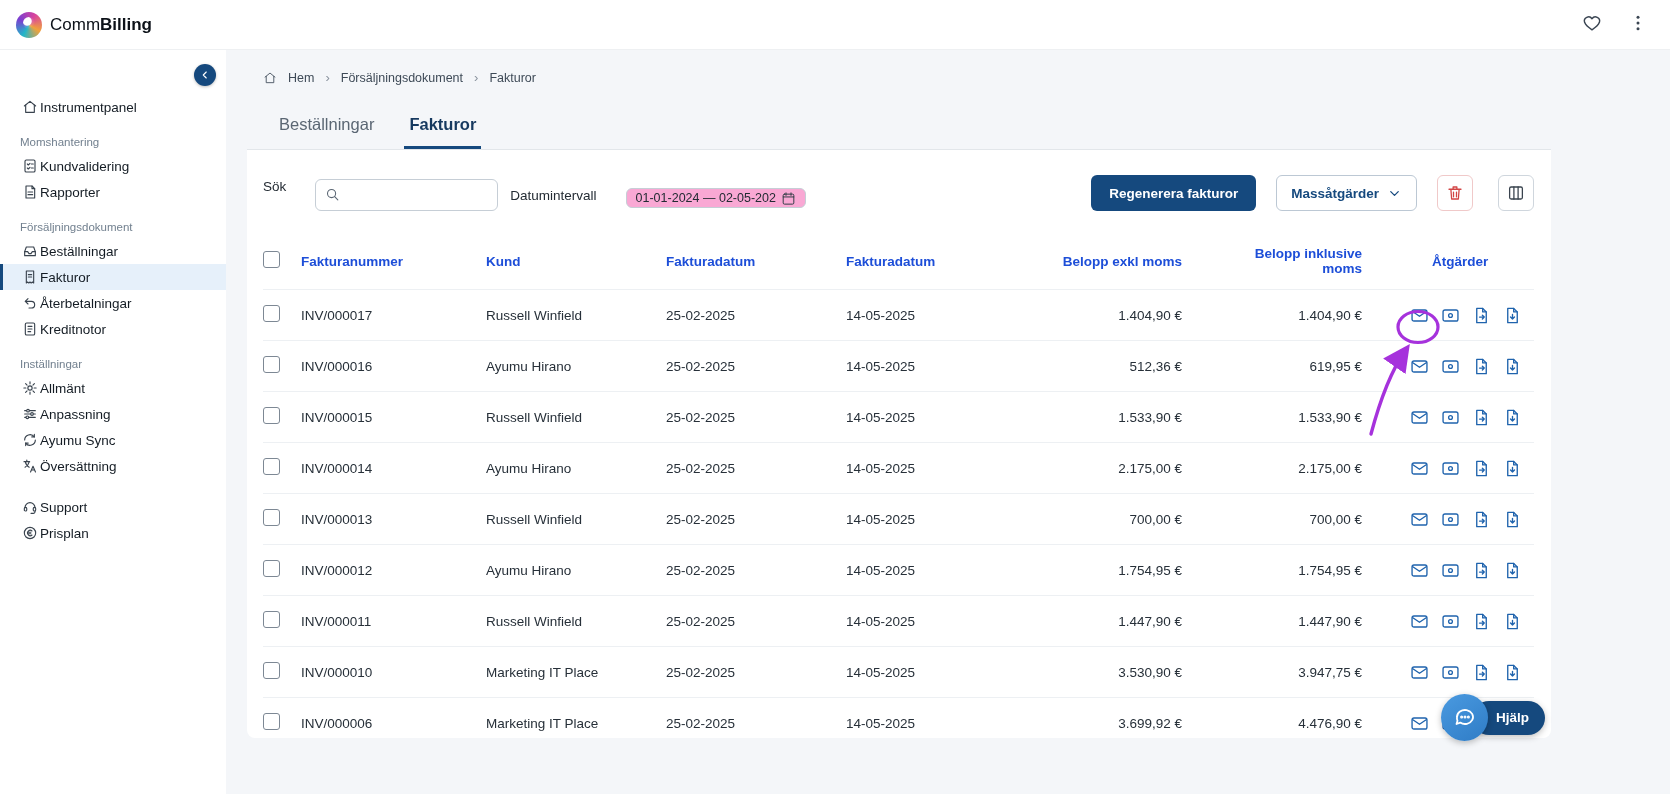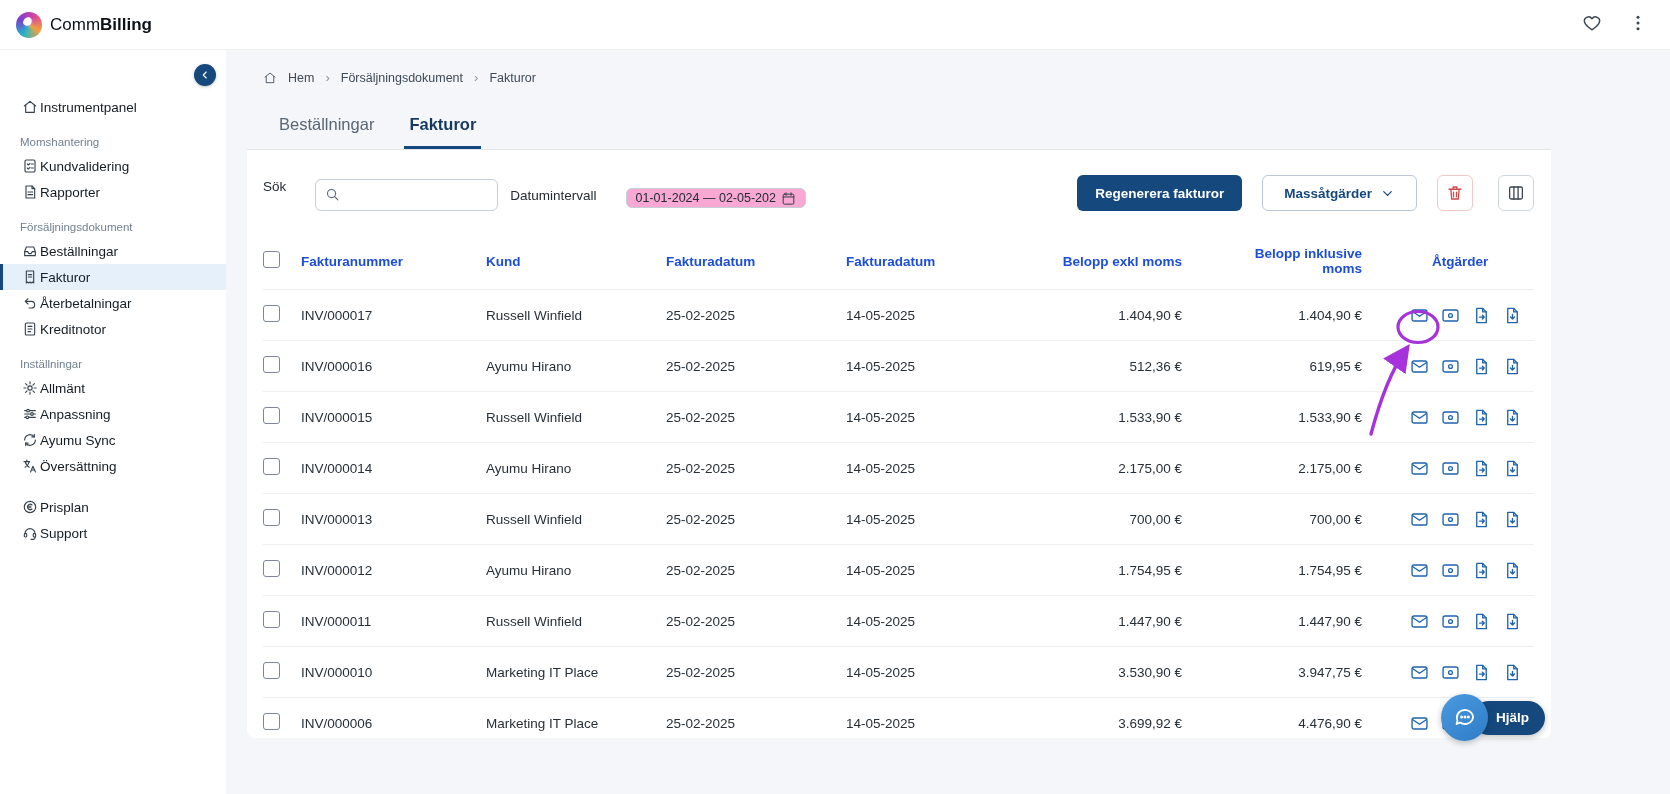--- a/index.html
+++ b/index.html
@@ -52,21 +52,21 @@
   .search-box input { width:183px; height:32px; border:1px solid #c6ced6; border-radius:6px; padding:0 8px 0 32px; font-size:13px;
                       font-family:"Liberation Sans",sans-serif; color:#222; outline:none; background:#fff; }
   .search-box svg { position:absolute; left:10px; top:8px; width:15px; height:15px; stroke:#5a6673; fill:none; stroke-width:1.7; stroke-linecap:round; }
   .date-box { width:180px; height:20px; border:1px solid #c6ced6; border-radius:6px; display:flex; align-items:center;
               padding:0 9px; font-size:12.5px; color:#232b33; cursor:pointer; background:#f9a8d4; }
   .date-box .date-text { flex:1; white-space:nowrap; overflow:hidden; }
   .date-box svg { width:15px; height:15px; stroke:#333c46; fill:none; stroke-width:1.6; stroke-linecap:round; flex:0 0 15px; }
 
   .btn-primary { height:36px; padding:0 18px; background:var(--c-primary,#15497E); color:#fff; border:none; border-radius:6px;
                  font-size:13.5px; font-weight:700; font-family:"Liberation Sans",sans-serif; cursor:pointer; }
-  .btn-outline { height:36px; padding:0 21px; background:#fff; color:var(--c-primary,#15497E); border:1px solid #bcc8d4; border-radius:6px;
+  .btn-outline { height:36px; padding:0 14px; background:#fff; color:var(--c-primary,#15497E); border:1px solid #bcc8d4; border-radius:6px;
                  font-size:13.5px; font-weight:700; font-family:"Liberation Sans",sans-serif; cursor:pointer;
                  display:flex; align-items:center; gap:8px; }
   .btn-outline svg { width:15px; height:15px; stroke:var(--c-primary,#15497E); fill:none; stroke-width:2; stroke-linecap:round; stroke-linejoin:round; }
   .icon-btn { width:36px; height:36px; border-radius:6px; background:#fff; display:flex; align-items:center; justify-content:center; cursor:pointer; }
   .icon-btn svg { width:18px; height:18px; fill:none; stroke-width:1.7; stroke-linecap:round; stroke-linejoin:round; }
   .icon-btn.trash { border:1px solid #f0c9c9; }
   .icon-btn.trash svg { stroke:var(--c-danger,#D24545); }
   .icon-btn.cols { border:1px solid #cfd6dd; }
   .icon-btn.cols svg { stroke:#39434e; }
   .spacer { flex:1; }
@@ -201,33 +201,33 @@
     <svg viewBox="0 0 24 24">
         <path d="M3 5.5h8.5M7.2 3v2.5M5 5.5c.6 3.8 2.8 6.8 5.8 8.3M11 5.5c-1 3.8-3.4 6.8-6.4 8.3"></path>
         <path d="M12.8 21l3.7-8.5 3.7 8.5M14.2 18h4.6"></path>
       </svg>
     <span>Översättning</span>
   </div>
 
   <div class="nav-gap"></div>
   <div class="nav-item">
     <svg viewBox="0 0 24 24">
-        <circle cx="12" cy="12" r="8.5"></circle>
-        <path d="M15 9a4 4 0 1 0 0 6M8.8 10.9h4.5M8.8 13.1h4.5"></path>
-      </svg>
-    <span>Prisplan</span>
-  </div>
-  <div class="nav-item">
-    <svg viewBox="0 0 24 24">
         <path d="M4.5 13a7.5 7.5 0 0 1 15 0"></path>
         <rect x="3.5" y="12.5" width="3.6" height="5.5" rx="1.6"></rect>
         <rect x="16.9" y="12.5" width="3.6" height="5.5" rx="1.6"></rect>
         <path d="M19.5 18v1a2.5 2.5 0 0 1-2.5 2.5h-3.5"></path>
       </svg>
     <span>Support</span>
+  </div>
+  <div class="nav-item">
+    <svg viewBox="0 0 24 24">
+        <circle cx="12" cy="12" r="8.5"></circle>
+        <path d="M15 9a4 4 0 1 0 0 6M8.8 10.9h4.5M8.8 13.1h4.5"></path>
+      </svg>
+    <span>Prisplan</span>
   </div>
 </div>
 
 <div class="main">
 
   <div class="breadcrumb">
     <svg viewBox="0 0 24 24">
         <path d="M3.5 10.5 12 3.5l8.5 7"></path>
         <path d="M5.5 9.2V20h13V9.2"></path>
       </svg>

